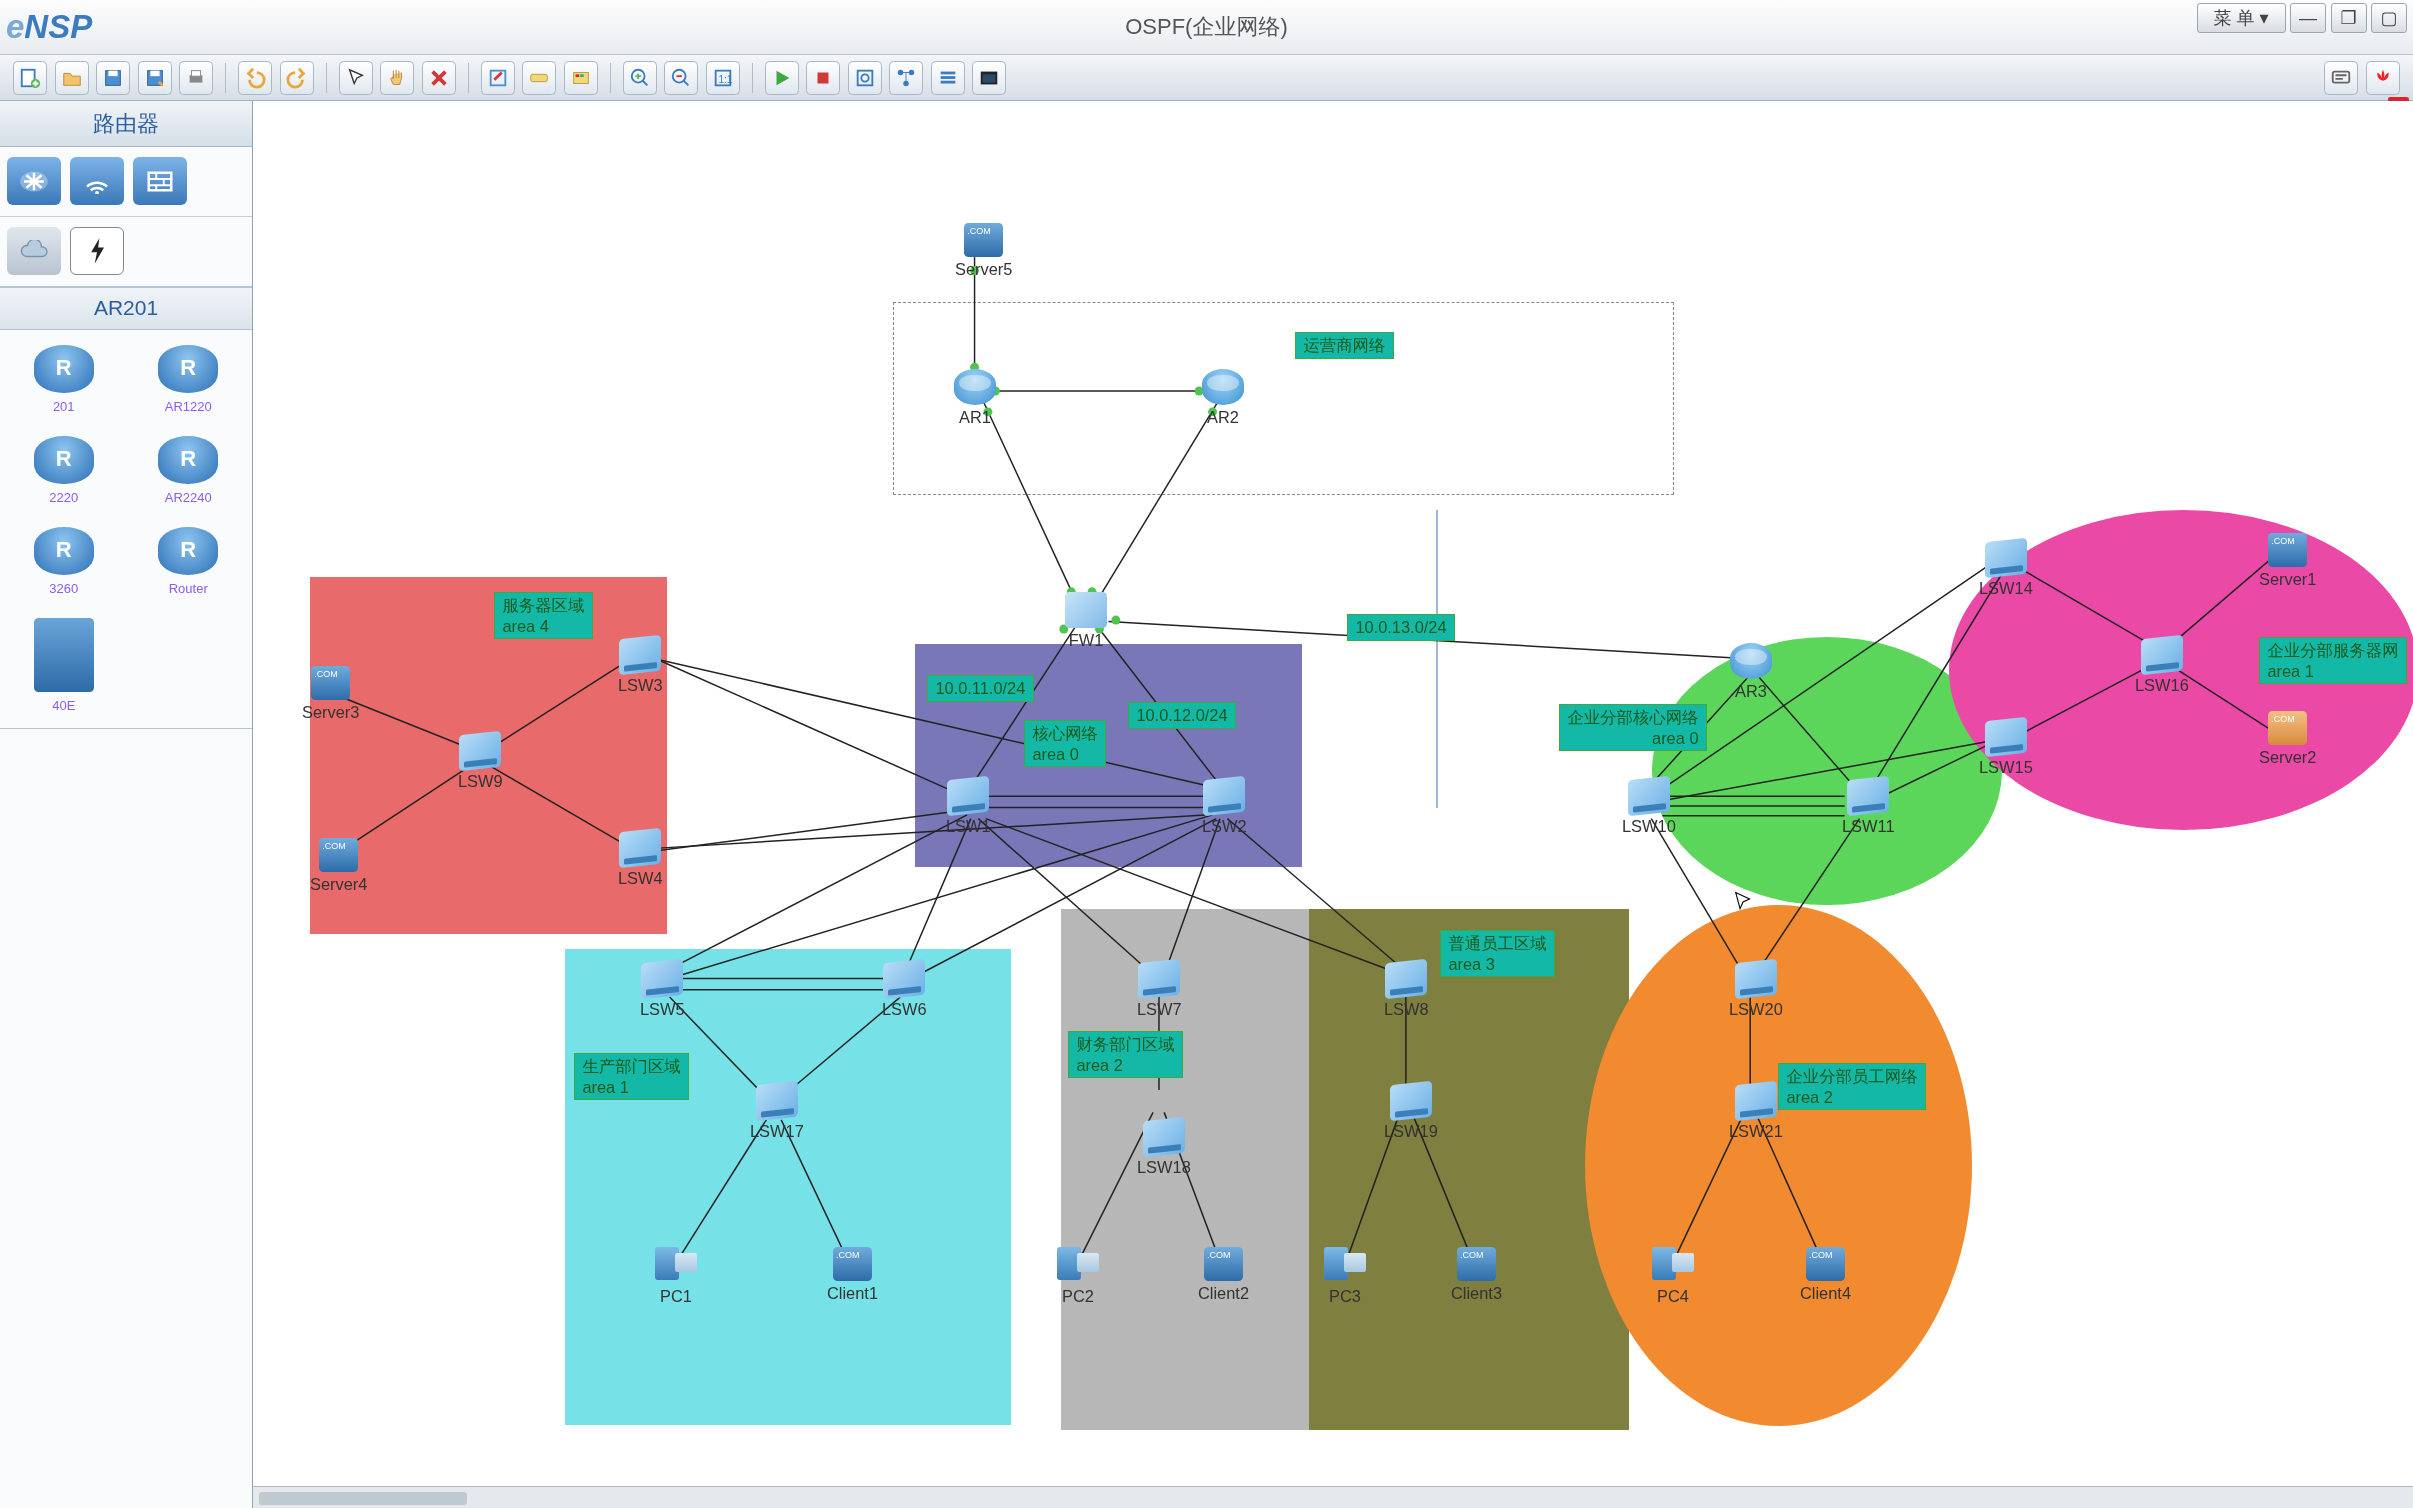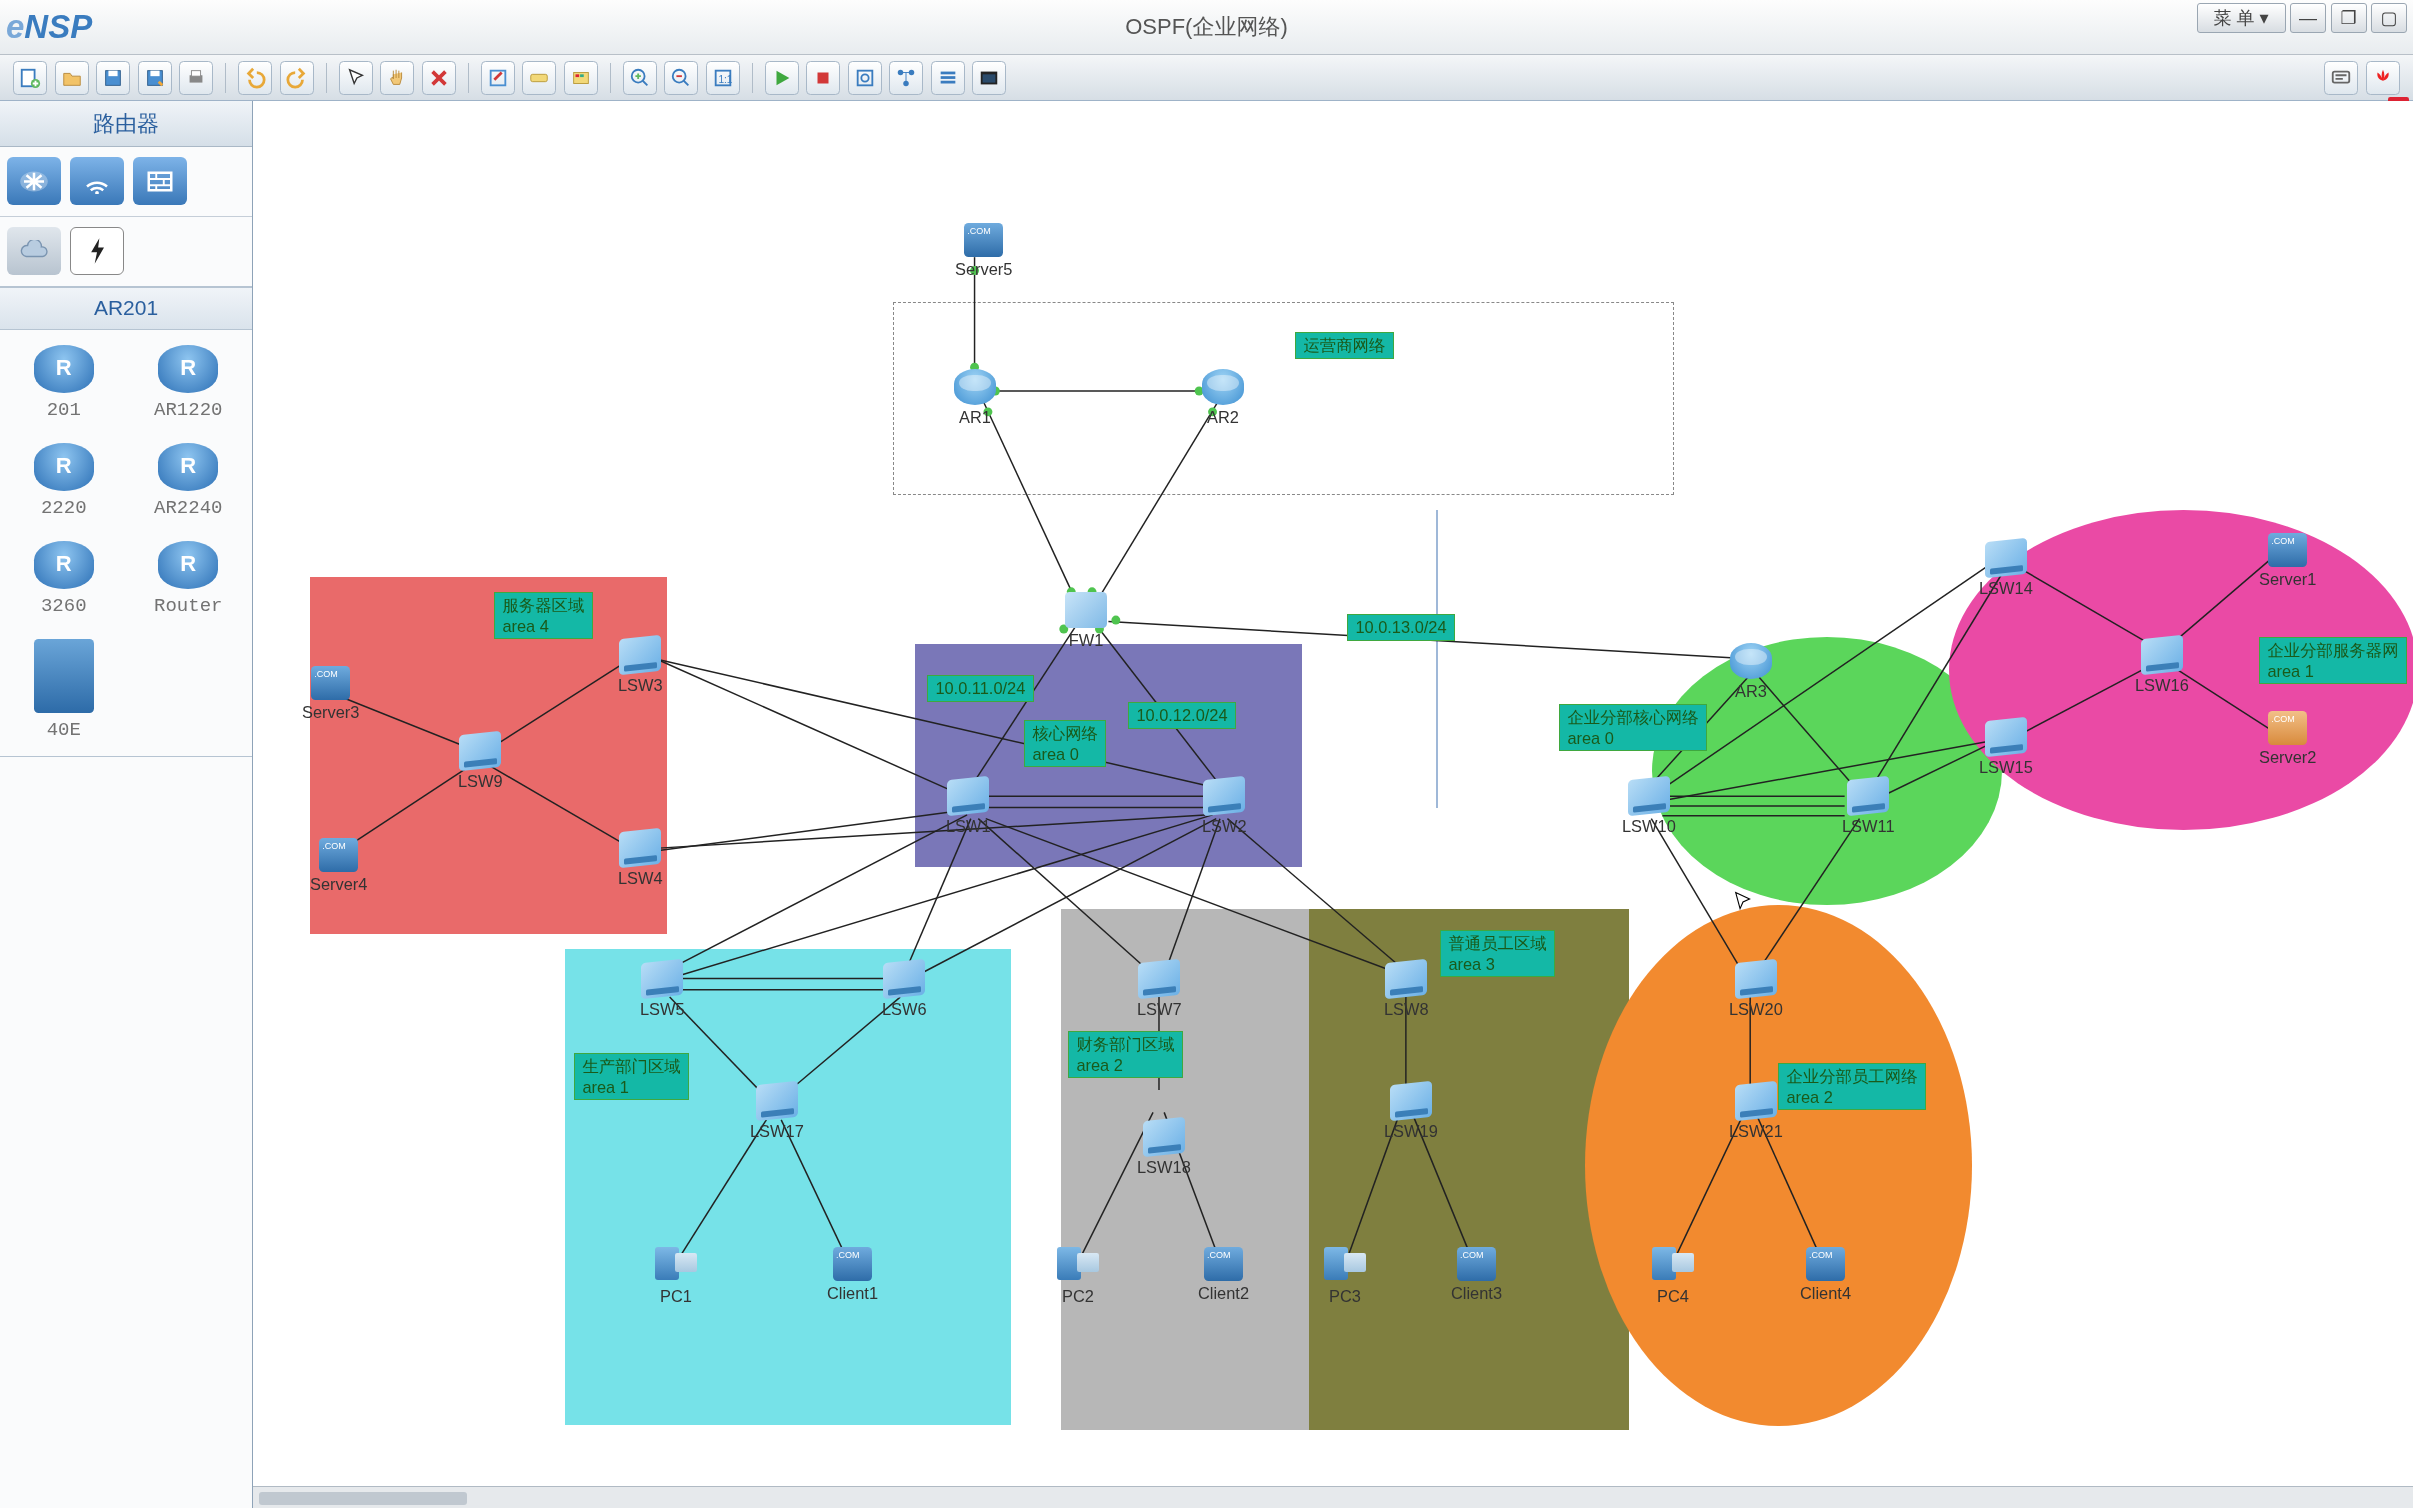--- a/index.html
+++ b/index.html
@@ -32,21 +32,21 @@
 .cat-row { display: flex; gap: 9px; padding: 10.4px 7.4px; border-bottom:0.7px solid #c5ced8;}
 .cat-btn { width: 54px; height: 48px; background: linear-gradient(#7db3e8,#3a78b8); border-radius: 6px; display:flex; align-items:center; justify-content:center; }
 .cat-btn.cloud { background: linear-gradient(#e0e6ec,#b8c4d0); }
 .cat-btn.flash { background: #fff; border:0.7px solid #888; }
 .model-header { height: 43px; background: linear-gradient(#f0f4f8,#dae3ec); border-top:0.7px solid #b6c4d2; border-bottom:0.7px solid #b6c4d2; display:flex; align-items:center; justify-content:center; font-size:21px; color:#2a5f9e; }
 .device-grid { padding: 15px 9px; display: grid; grid-template-columns: repeat(2,1fr); gap: 22px 15px; flex:0 0 auto; border-bottom:0.7px solid #b6c4d2;}
 .dev-item { display:flex; flex-direction:column; align-items:center; gap:6px; }
 .router-ico { width: 60px; height: 48px; background: radial-gradient(ellipse at 50% 30%, #8ec5f0, #2b6fb5); border-radius: 50% / 40%; position:relative; }
 .router-ico::after { content:"R"; position:absolute; top:50%; left:50%; transform:translate(-50%,-55%); color:#fff; font-size:22px; font-weight:bold;}
 .chassis-ico { width:60px; height:74px; background:linear-gradient(#6aa5d8,#2d6ba8); border-radius:4.5px;}
-.dev-lbl { font-size: 19px; color: #737373; font-family: Liberation Mono, monospace; }
+.dev-lbl { font-size: 13px; color: #8b5cf6; }
 .desc-box { padding: 13.4px 9px; font-size: 19.3px; color:#333; line-height:1.5; }
 .desc-title { font-weight:bold; margin-bottom:6px;}
 
 
 .canvas-wrap { flex:1; position: relative; background: #fff; overflow: hidden; }
 .canvas { position:absolute; inset:0; }
 .hscroll { position:absolute; bottom:0; left:0; right:0; height:22px; background:#e6e9ec; border-top:0.7px solid #b0bac4;}
 .hscroll-thumb { position:absolute; left:6px; top:4.5px; width:208px; height:13.4px; background:#c0c8d0; border-radius:3px;}
 .hscroll-arrow { position:absolute; top:3px; width:16.4px; height:16.4px; display:flex; align-items:center; justify-content:center; color:#555; font-size:13.4px;}
 
@@ -432,21 +432,21 @@
 area 0</div>
       <div class="glabel" style="left:674px; top:574px;">10.0.11.0/24</div>
       <div class="glabel" style="left:875px; top:601px;">10.0.12.0/24</div>
       <div class="glabel" style="left:1094px; top:513px;">10.0.13.0/24</div>
       <div class="glabel" style="left:321px; top:952px; white-space:pre;">生产部门区域
 area 1</div>
       <div class="glabel" style="left:815px; top:930px; white-space:pre;">财务部门区域
 area 2</div>
       <div class="glabel" style="left:1187px; top:829px; white-space:pre;">普通员工区域
 area 3</div>
-      <div class="glabel" style="left:1306px; top:603px; white-space:pre;">企业分部核心网络
+      <div class="glabel" style="left:1306px; top:603px; white-space:pre;text-align:right;">企业分部核心网络
 area 0</div>
       <div class="glabel" style="left:2006px; top:536px; white-space:pre;">企业分部服务器网
 area 1</div>
       <div class="glabel" style="left:1525px; top:945px; white-space:pre;margin-top:17px;">企业分部员工网络
 area 2</div>
 
       <div class="node" style="left:702px; top:122px;">
           <div class="ico ico-server"></div>
           <div class="nlabel">Server5</div>
         </div>

